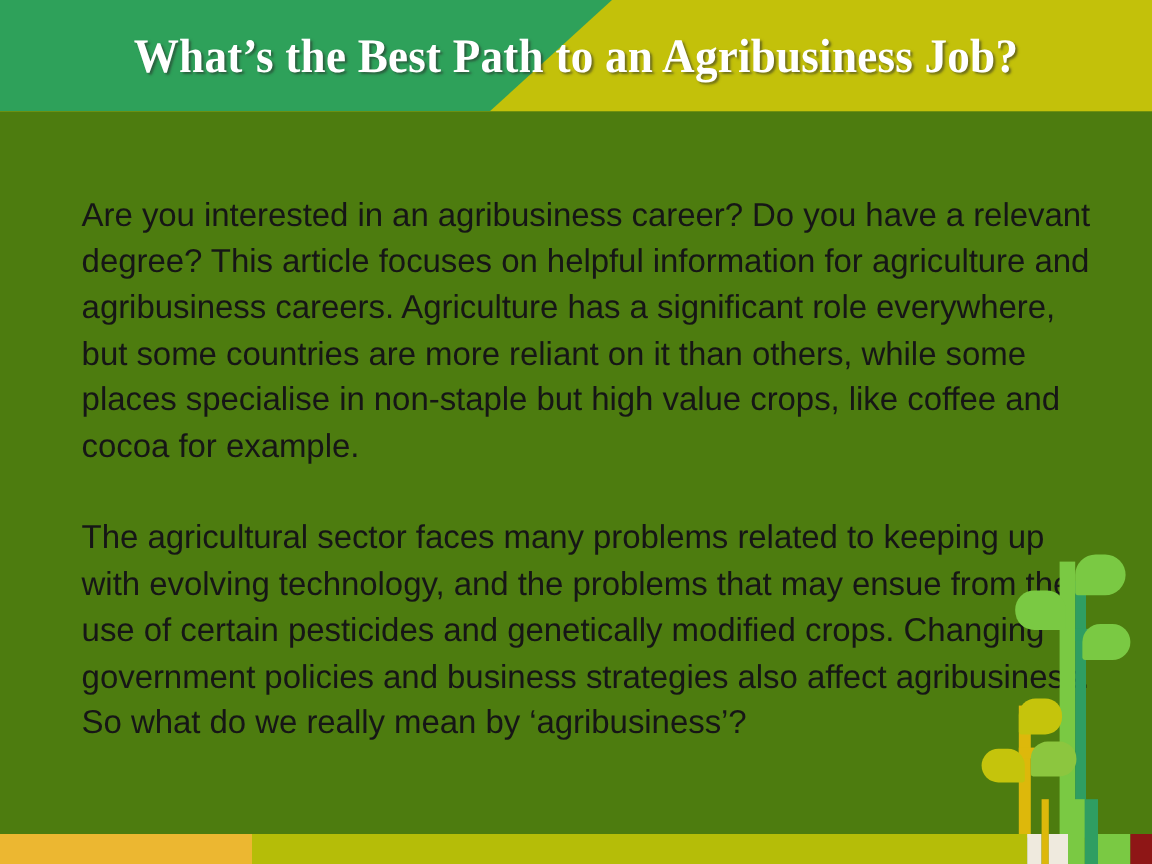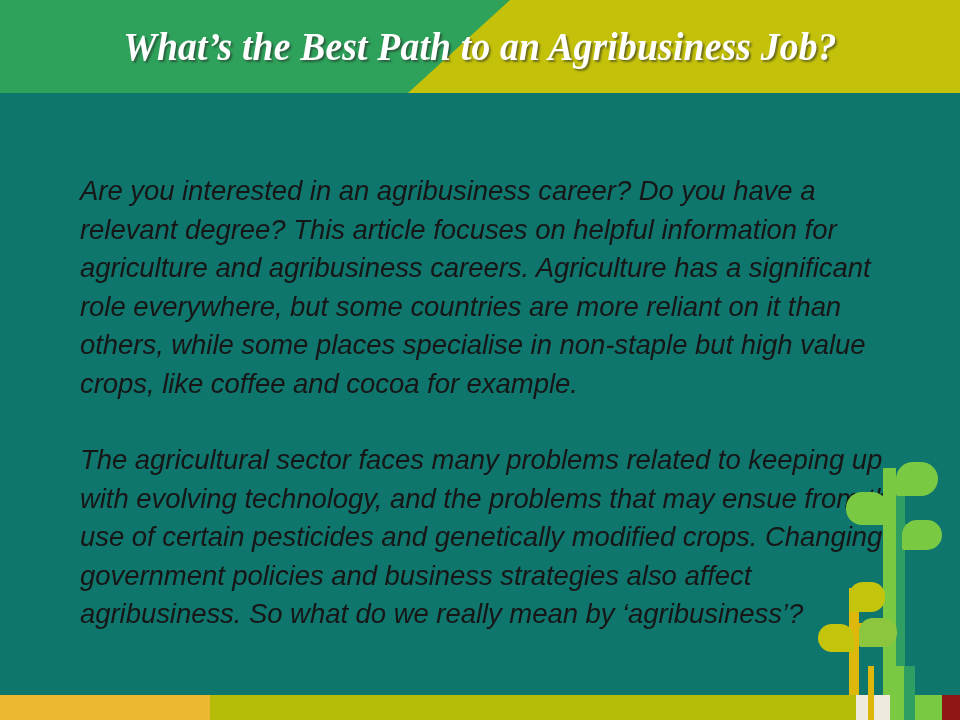--- a/index.html
+++ b/index.html
@@ -9,22 +9,21 @@
   }
   body {
     font-family: "Liberation Sans", sans-serif;
   }
 
   .slide {
     position: relative;
     width: 960px;
     height: 720px;
     overflow: hidden;
-    background: #0f766e;
-    font-style: italic;
+    background: #4d7c0f;
   }
 
   
   .header {
     position: absolute;
     left: 0;
     top: 0;
     width: 960px;
     height: 93px;
     overflow: hidden;
@@ -70,21 +69,21 @@
     left: 68px;
     top: 160px;
     width: 856px;
   }
   .para {
     font-family: "Liberation Sans", sans-serif;
     font-size: 27.5px;
     line-height: 38.5px;
     color: #161616;
     letter-spacing: -0.05px;
-    margin: 12px;
+    margin: 0;
   }
   .para + .para {
     margin-top: 38px;
   }
 
   
   .plants {
     position: absolute;
     left: 824px;
     top: 440px;

